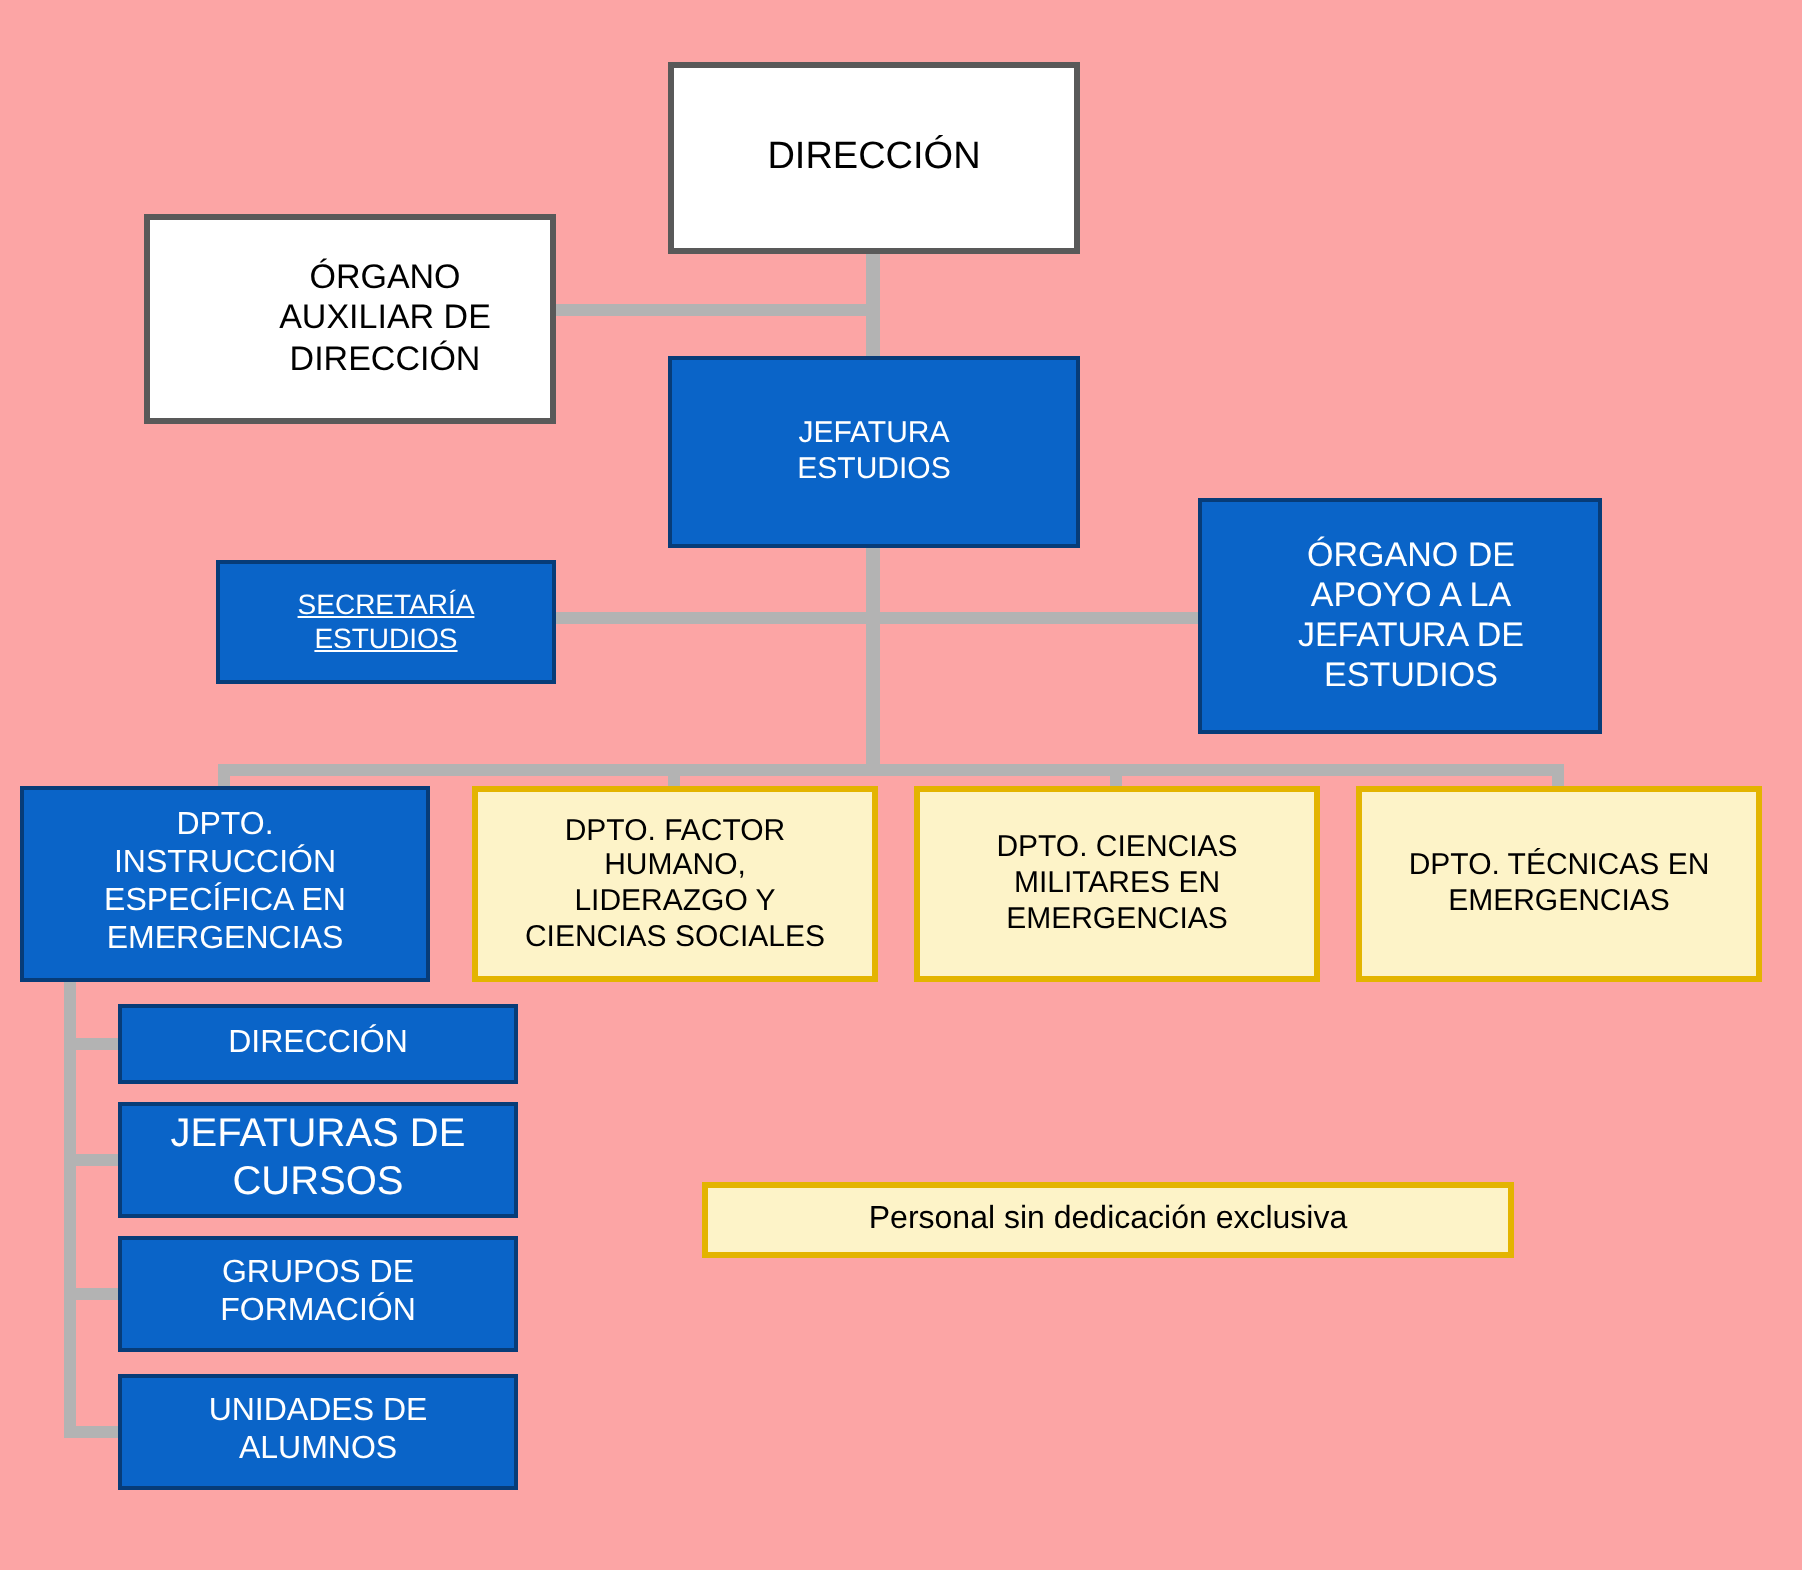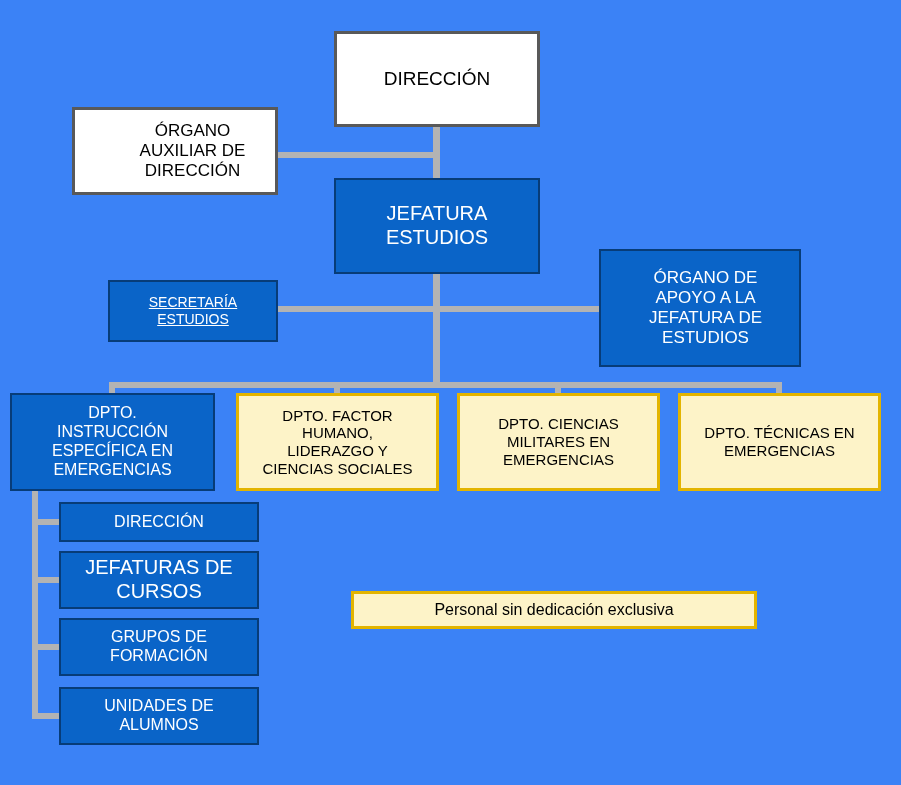--- a/index.html
+++ b/index.html
@@ -4,21 +4,21 @@
 <style>
   html, body {
     margin: 0;
     padding: 0;
     background: #ffffff;
   }
   #canvas {
     position: relative;
     width: 901px;
     height: 785px;
-    background: #3b82f6;
+    background: #fca5a5;
     font-family: "Liberation Sans", sans-serif;
     overflow: hidden;
   }
   .node {
     position: absolute;
     box-sizing: border-box;
     display: flex;
     align-items: center;
     justify-content: center;
     text-align: center;
@@ -77,27 +77,27 @@
   <div class="conn" style="left:32px; top:490px; width:6px; height:226px;"></div>
   <div class="conn" style="left:32px; top:519px; width:30px; height:6px;"></div>
   <div class="conn" style="left:32px; top:577px; width:30px; height:6px;"></div>
   <div class="conn" style="left:32px; top:644px; width:30px; height:6px;"></div>
   <div class="conn" style="left:32px; top:713px; width:30px; height:6px;"></div>
 
   <div class="node n-white" style="left:334px; top:31px; width:206px; height:96px; font-size:19px;">
     <span>DIRECCIÓN</span>
   </div>
 
-  <div class="node n-white" style="left:72px; top:107px; width:206px; height:88px; font-size:17px;padding-left:35px;">
+  <div class="node n-white" style="left:72px; top:107px; width:206px; height:105px; font-size:17px;padding-left:35px;">
     <span>ÓRGANO
 AUXILIAR DE
 DIRECCIÓN</span>
   </div>
 
-  <div class="node n-blue" style="left:334px; top:178px; width:206px; height:96px; font-size:20px;">
+  <div class="node n-blue" style="left:334px; top:178px; width:206px; height:96px; font-size:15px;">
     <span>JEFATURA
 ESTUDIOS</span>
   </div>
 
   <div class="node n-blue" style="left:108px; top:280px; width:170px; height:62px; font-size:14px;text-decoration:underline;">
     <span>SECRETARÍA
 ESTUDIOS</span>
   </div>
 
   <div class="node n-blue" style="left:599px; top:249px; width:202px; height:118px; font-size:17px;padding-left:11px;">

